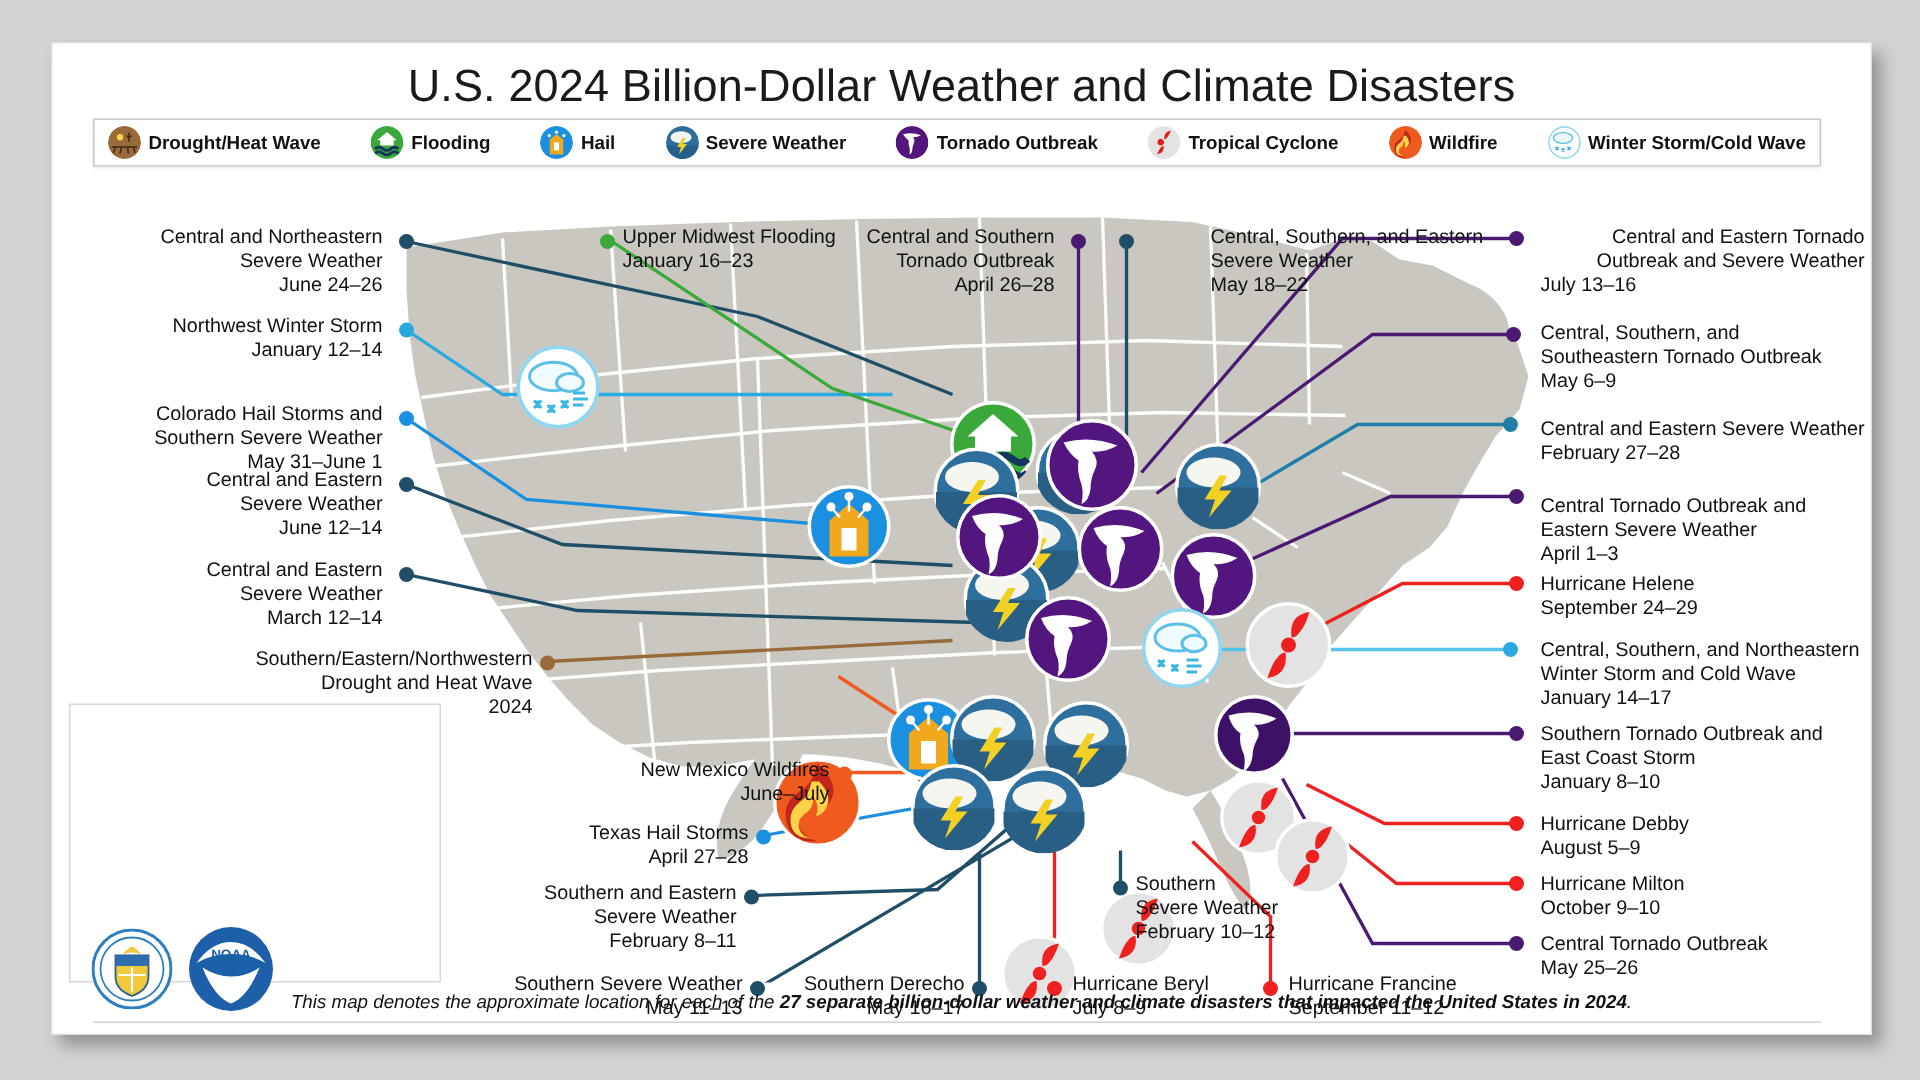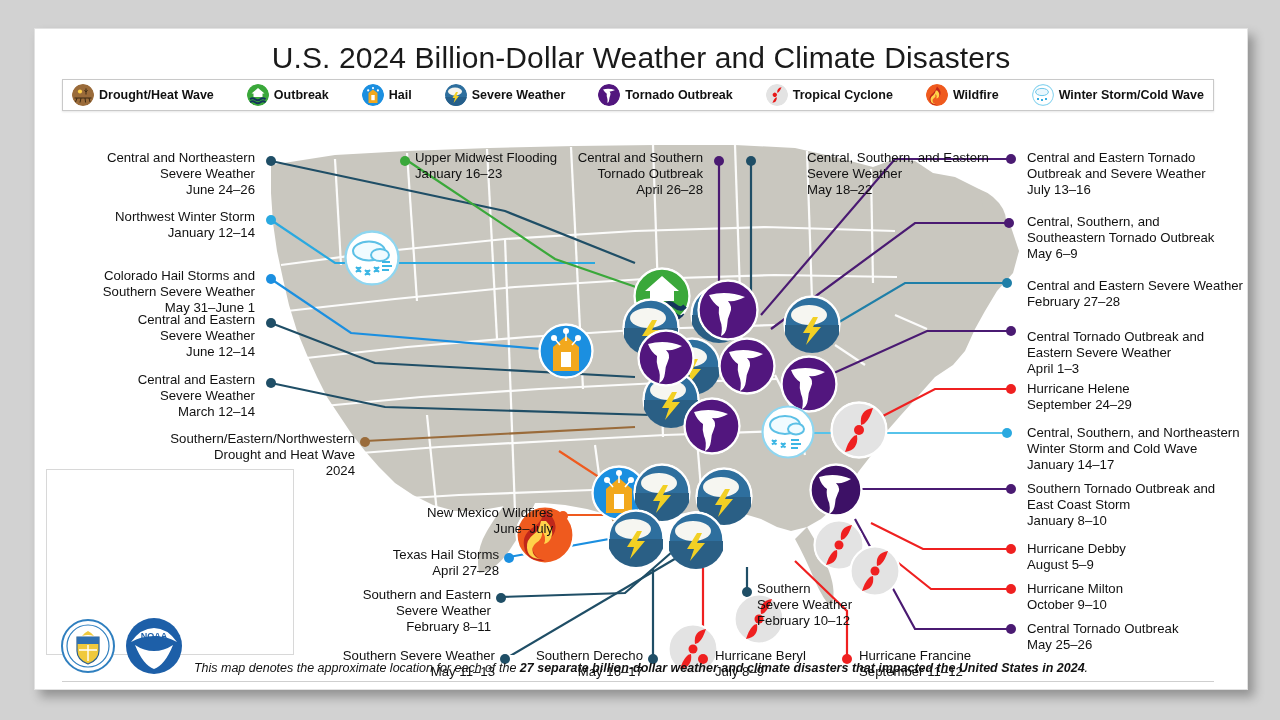--- a/index.html
+++ b/index.html
@@ -88,21 +88,21 @@
 
     <div class="lg-item">
       <span class="lg-ic">
         <svg width="22" height="22" viewBox="0 0 22 22">
           <circle cx="11" cy="11" r="11" fill="#3aa83a"></circle>
           <path d="M11 4 L17.5 9.5 L15.5 9.5 L15.5 13 L6.5 13 L6.5 9.5 L4.5 9.5 Z" fill="#ffffff"></path>
           <path d="M3 15.2 q2.6 -2 5.2 0 t5.2 0 t5.2 0" stroke="#14355c" stroke-width="1.9" fill="none"></path>
           <path d="M3 18.2 q2.6 -2 5.2 0 t5.2 0 t5.2 0" stroke="#14355c" stroke-width="1.9" fill="none"></path>
         </svg>
       </span>
-      <span class="lg-label">Outbreak</span>
+      <span class="lg-label">Flooding</span>
     </div>
 
     <div class="lg-item">
       <span class="lg-ic">
         <svg width="22" height="22" viewBox="0 0 22 22">
           <circle cx="11" cy="11" r="11" fill="#1b8fe0"></circle>
           <path d="M6.5 9 L11 5.5 L15.5 9 L15.5 19 L6.5 19 Z" fill="#f2a81d"></path>
           <rect x="9.3" y="11" width="3.4" height="5.2" fill="#ffffff"></rect>
           <circle cx="6.2" cy="6.4" r="1.1" fill="#ffffff"></circle>
           <circle cx="11" cy="4.1" r="1.1" fill="#ffffff"></circle>
@@ -567,21 +567,21 @@
     <div class="dot" style="left:365px;top:41px;background:#3aa83a;"></div>
 
     <div class="lbl r" style="left:500px;top:35px;width:168px;"><div style="white-space: pre-line;">Central and Southern
 Tornado Outbreak</div><div>April 26–28</div></div>
     <div class="dot" style="left:679px;top:41px;background:#4a1a72;"></div>
 
     <div class="lbl l" style="left:732px;top:35px;width:230px;margin-left:40px;"><div style="white-space: pre-line;">Central, Southern, and Eastern
 Severe Weather</div><div>May 18–22</div></div>
     <div class="dot" style="left:711px;top:41px;background:#1f4e66;"></div>
 
-    <div class="lbl l" style="left:992px;top:35px;width:216px;"><div style="white-space: pre-line;">Central and Eastern Tornado
+    <div class="lbl l" style="left:992px;top:35px;width:216px;"><div style="white-space: pre-line; text-align: right;">Central and Eastern Tornado
 Outbreak and Severe Weather</div><div>July 13–16</div></div>
     <div class="dot" style="left:971px;top:39px;background:#4a1a72;"></div>
 
     <div class="lbl l" style="left:992px;top:99px;width:216px;"><div style="white-space: pre-line;">Central, Southern, and
 Southeastern Tornado Outbreak</div><div>May 6–9</div></div>
     <div class="dot" style="left:969px;top:103px;background:#4a1a72;"></div>
 
     <div class="lbl l" style="left:992px;top:163px;width:230px;"><div style="white-space: pre-line;">Central and Eastern Severe Weather</div><div>February 27–28</div></div>
     <div class="dot" style="left:967px;top:163px;background:#1f7fa8;"></div>
 

